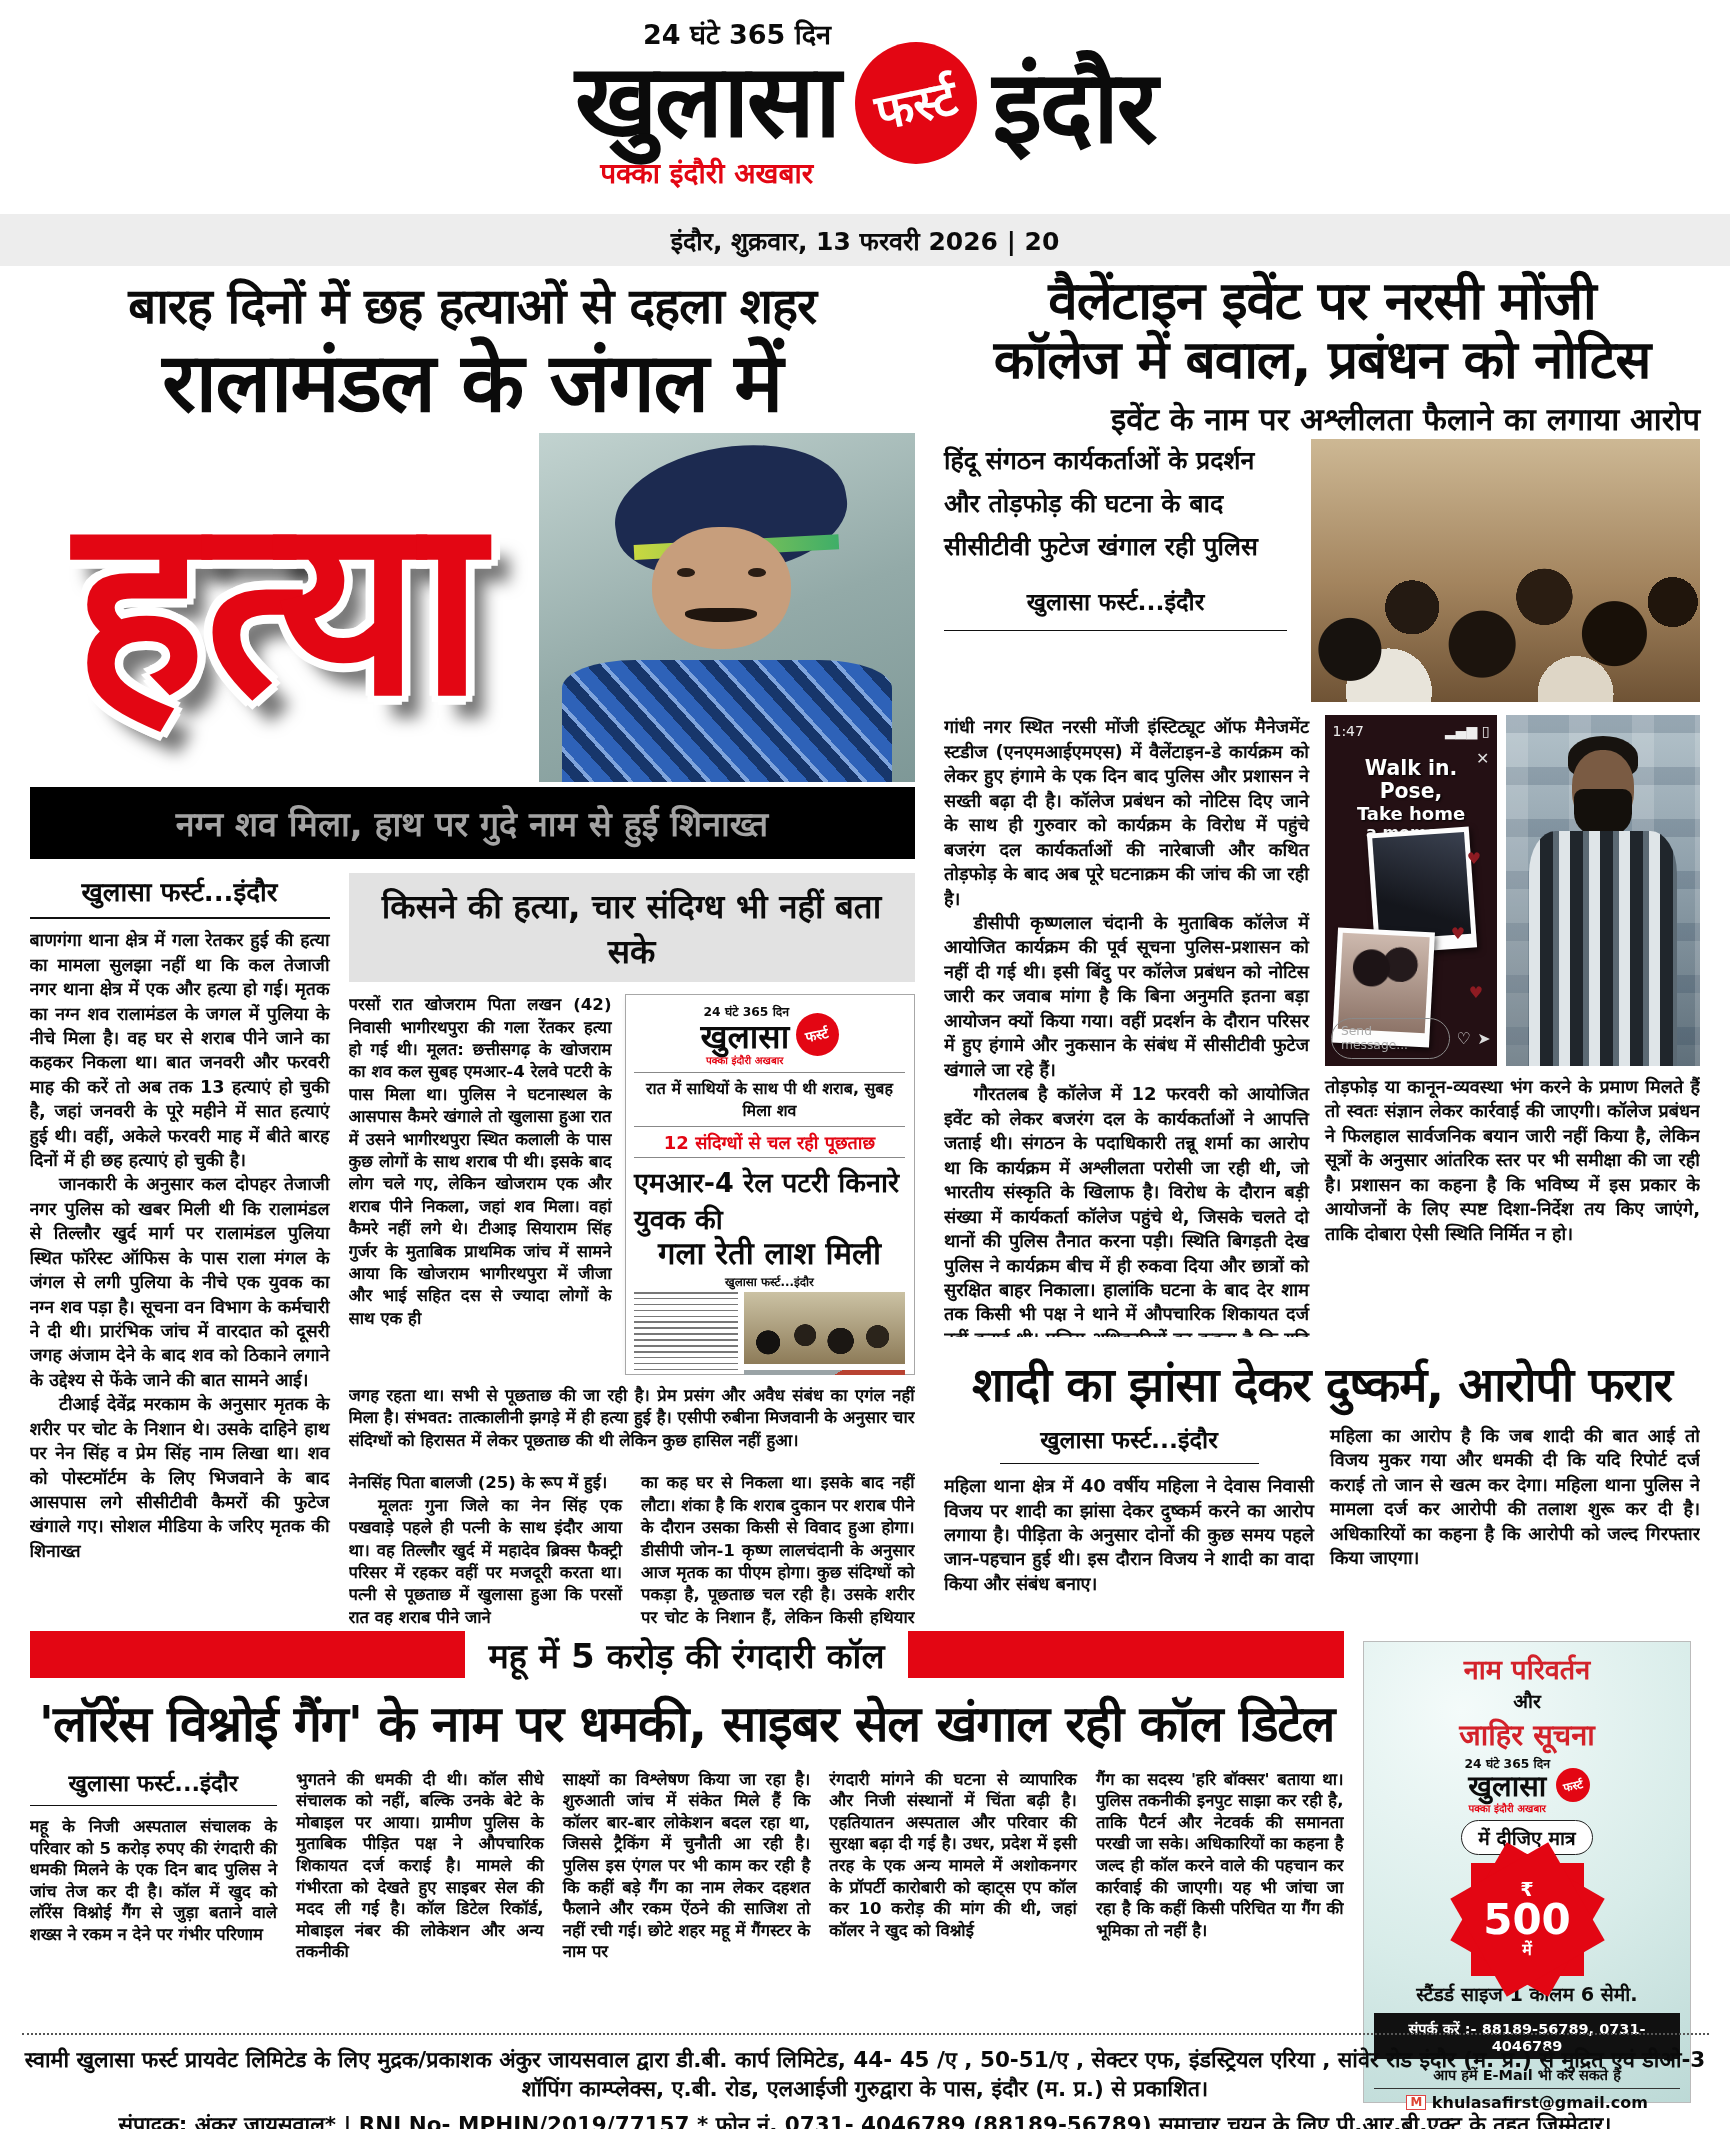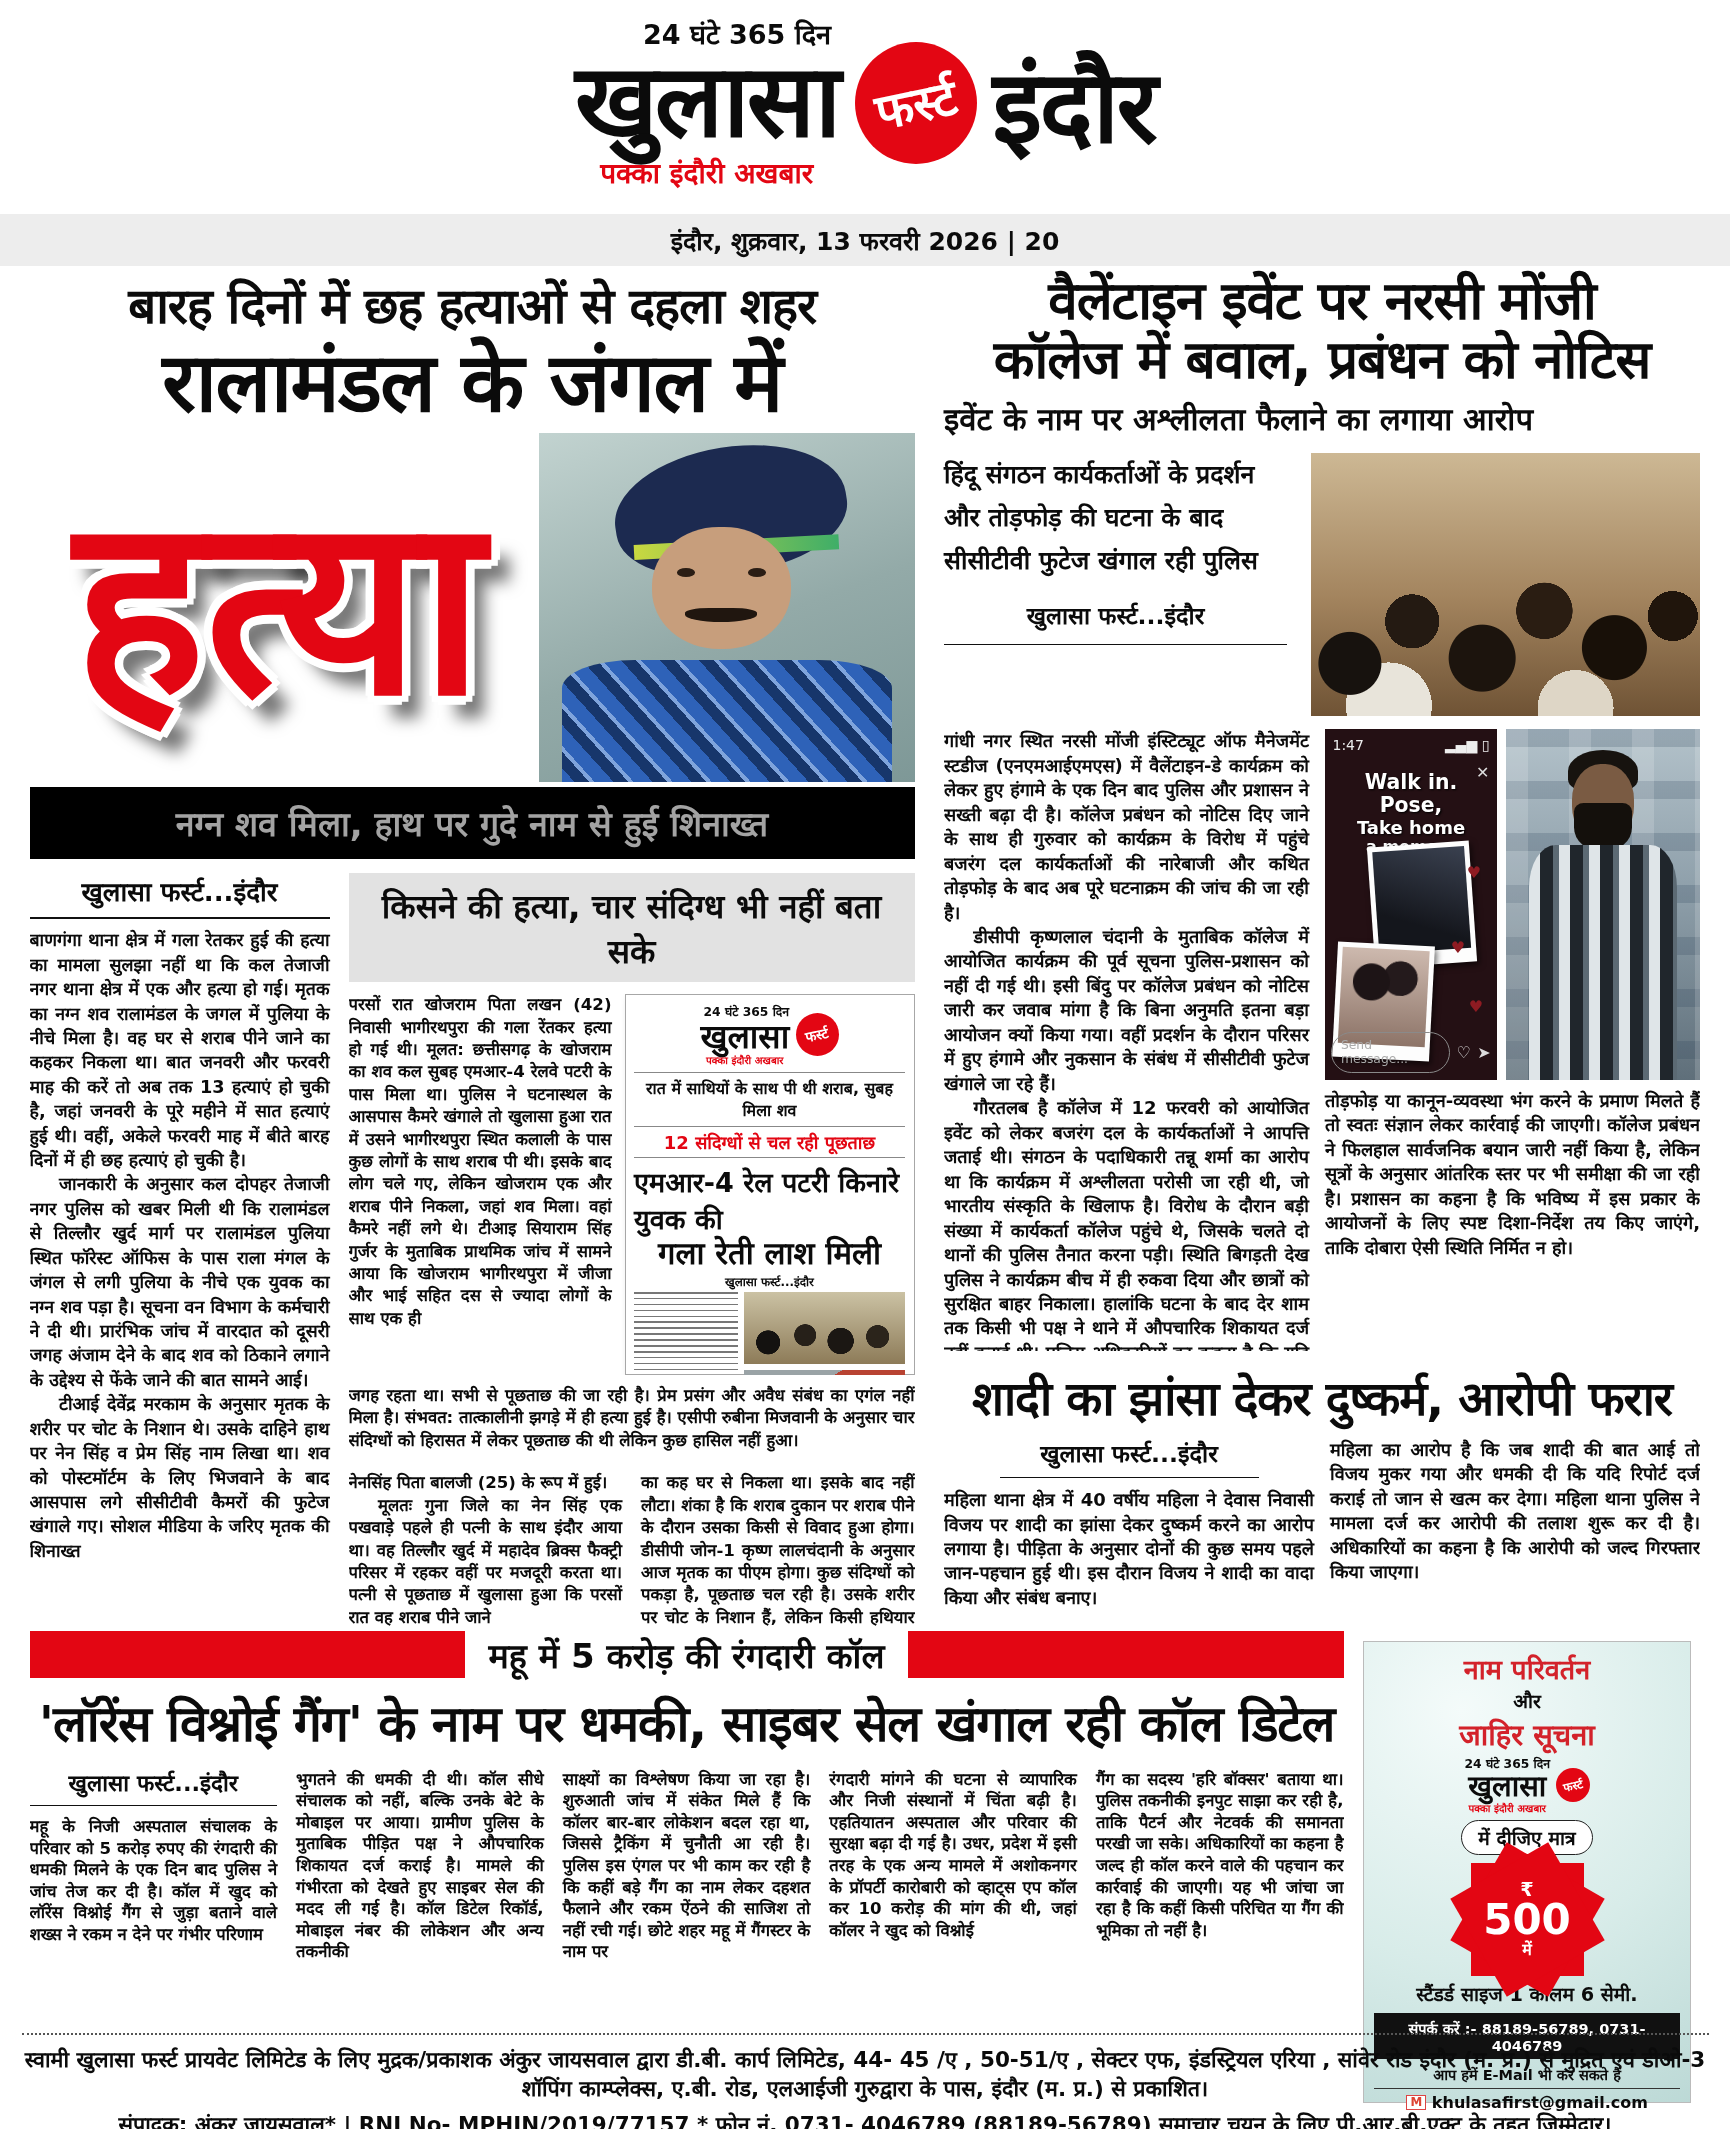--- a/index.html
+++ b/index.html
@@ -81,22 +81,22 @@
       radial-gradient(circle at 60% 68%,#1b1713 0 13px,transparent 13.4px),
       radial-gradient(circle at 83% 62%,#2b241b 0 11.3px,transparent 11.8px),
       linear-gradient(180deg,#cbc2a4,#8d7b58);}
   .cl-photo-b{height:97px;background:
       radial-gradient(ellipse at 45% 35%,#d9dadc 0 29.5px,transparent 30px),
       linear-gradient(150deg,#9aa3a6 30%,#b84332 30% 62%,#d96a2f 62% 78%,#857f72 78%);}
 
   
   .right-region{position:absolute;left:944px;top:271px;width:756px;}
   .v-headline{font-size:53px;font-weight:700;text-align:center;letter-spacing:-1.1px;line-height:1.12;}
-  .v-subhead{font-size:31px;font-weight:700;text-align:left;margin-top:7.5px;}
-  .stand-row{display:flex;gap:24px;margin-top:14px;height:263px;}
+  .v-subhead{font-size:31px;font-weight:700;text-align:right;margin-top:7.5px;}
+  .stand-row{display:flex;gap:24px;height:263px;}
   .standfirst{flex:0 0 343px;font-size:25px;font-weight:700;line-height:1.72;}
   .standfirst .byline{font-size:23.6px;border-bottom:1.6px solid #111;margin-top:14px;}
   .crowd{flex:1;background:
       radial-gradient(circle at 10% 80%,#17120e 0 31px,transparent 32px),
       radial-gradient(circle at 26% 64%,#241a12 0 27px,transparent 27px),
       radial-gradient(circle at 44% 78%,#1c140d 0 33px,transparent 34px),
       radial-gradient(circle at 60% 60%,#2a1d12 0 28px,transparent 28.4px),
       radial-gradient(circle at 78% 74%,#181008 0 32px,transparent 33px),
       radial-gradient(circle at 93% 62%,#20150c 0 25px,transparent 25px),
       radial-gradient(circle at 20% 96%,#e8e4da 0 43px,transparent 43px),

